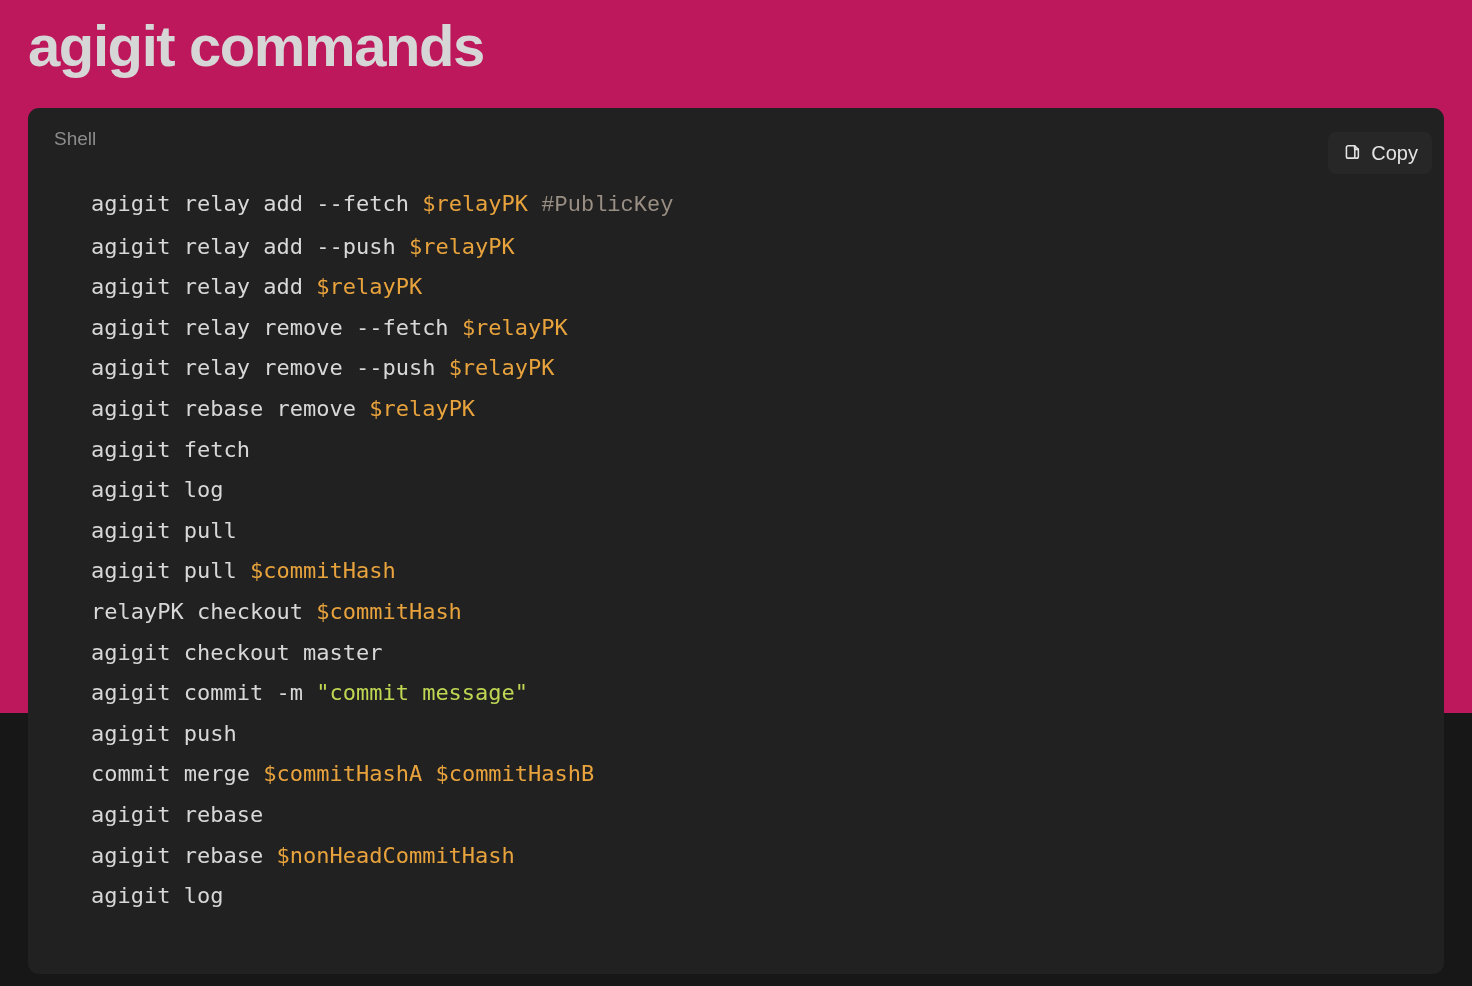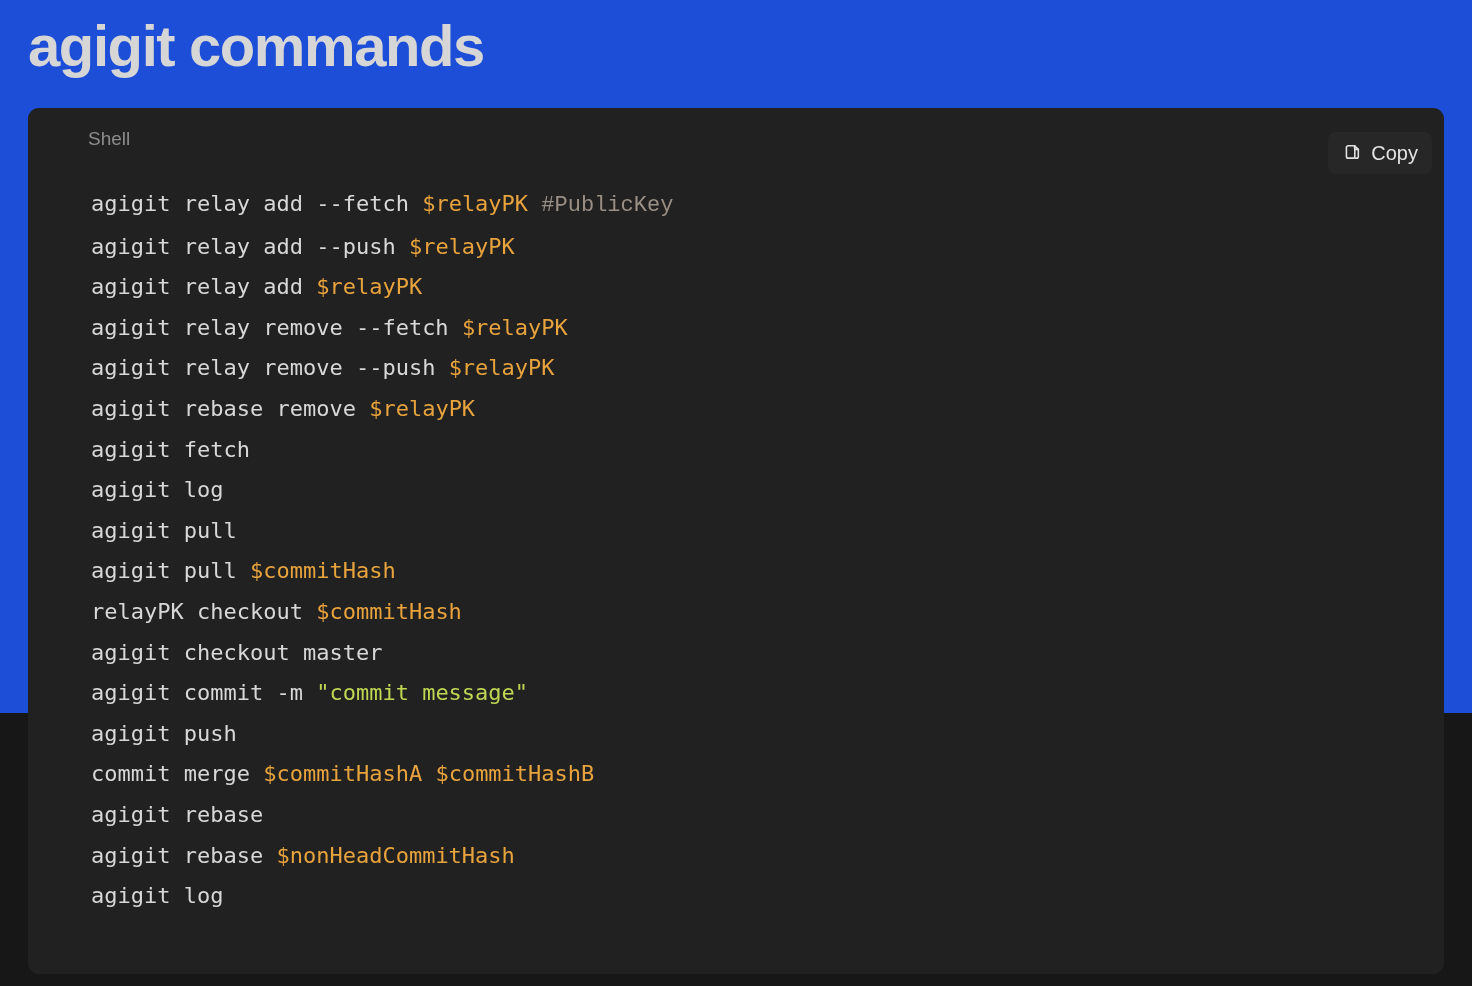--- a/index.html
+++ b/index.html
@@ -13,21 +13,21 @@
   }
   body {
     font-family: "Liberation Sans", sans-serif;
     -webkit-font-smoothing: antialiased;
   }
 
   #page {
     position: relative;
     width: 1472px;
     height: 713px;
-    background: #1d4ed8;
+    background: #be185d;
   }
 
   
   .page-title {
     position: absolute;
     left: 28px;
     top: 9px;
     margin: 0;
     font-family: "Liberation Sans", sans-serif;
     font-weight: 700;
@@ -58,21 +58,20 @@
 
   .code-lang {
     position: absolute;
     left: 26px;
     top: 19px;
     font-family: "Liberation Sans", sans-serif;
     font-size: 19px;
     line-height: 24px;
     color: #8c8c8c;
     white-space: nowrap;
-    margin-left: 34px;
   }
 
   .copy-button {
     position: absolute;
     right: 12px;
     top: 24px;
     height: 42px;
     display: flex;
     align-items: center;
     gap: 9px;

